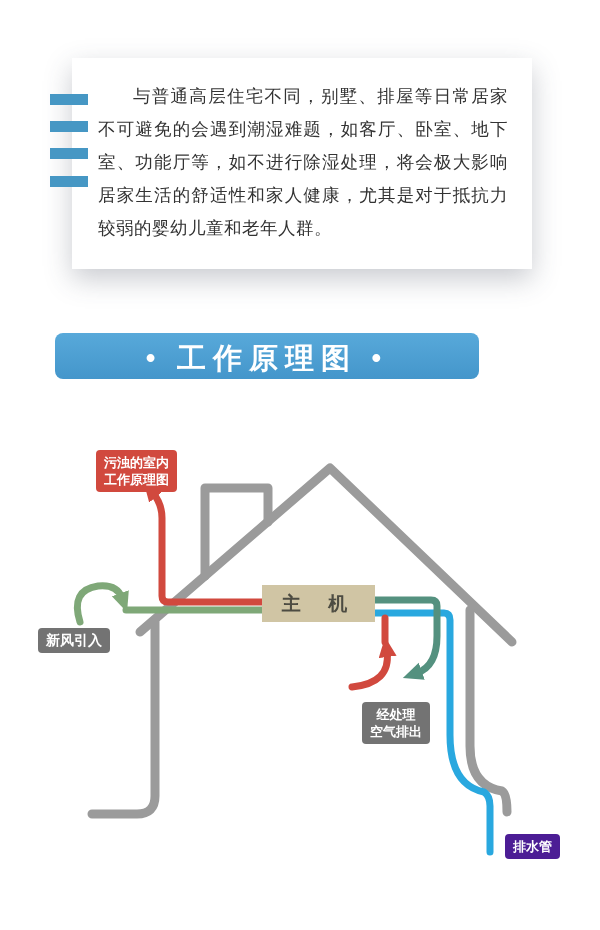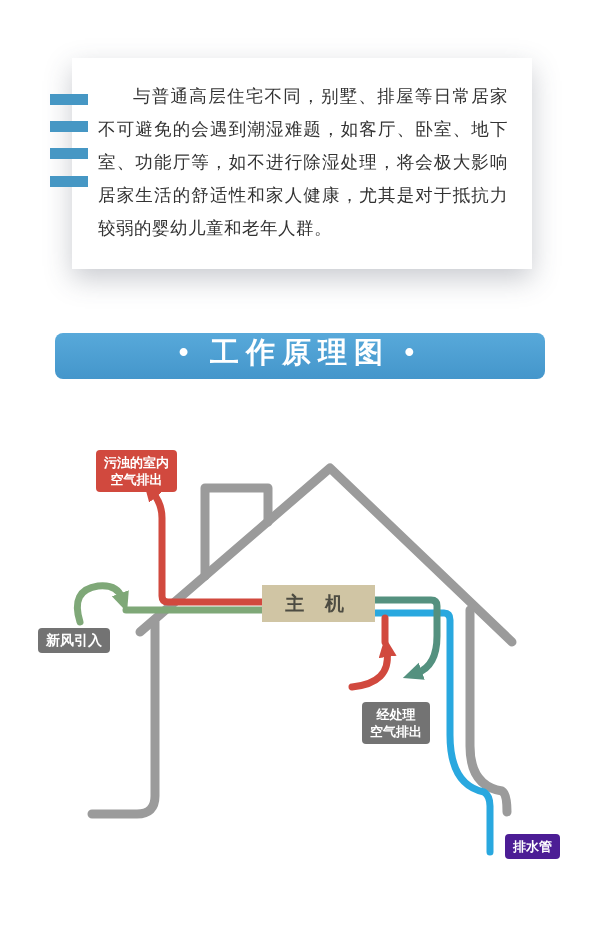--- a/index.html
+++ b/index.html
@@ -14,23 +14,23 @@
     padding:22px 24px 24px 26px;
   }
   .intro-text {
     font-size:17.5px; line-height:33px; color:#333333;
     text-align:justify; text-indent:2em; letter-spacing:0.5px;
   }
   .accent-bar { position:absolute; left:50px; width:38px; height:11px; background:#4697c4; z-index:3; }
 
   
   .banner {
-    position:absolute; left:55px; top:333px; width:490px; height:46px;
+    position:absolute; left:55px; top:333px; width:424px; height:46px;
     background:linear-gradient(#58a9da, #4496cb); border-radius:8px;
-    display:flex; align-items:flex-start; justify-content:center;
+    display:flex; align-items:flex-end; justify-content:center;
   }
   .banner-text { color:#ffffff; font-size:29px; font-weight:bold; letter-spacing:7px; }
 
   
   .diagram { position:absolute; left:0; top:440px; width:600px; height:490px; }
   .diagram svg { position:absolute; left:0; top:0; }
 
   .dlabel {
     position:absolute; color:#ffffff;
     font-family:"Liberation Sans", sans-serif; font-weight:bold;
@@ -39,21 +39,21 @@
   }
   .red-bg   { background:#d1493e; }
   .green-bg { background:#737373; }
   .blue-bg  { background:#4c1d95; }
 
   .main-unit {
     position:absolute; left:262px; top:145px; width:113px; height:37px;
     background:#d0c5a4; color:#4d4c42; z-index:2;
     display:flex; align-items:center; justify-content:center;
     font-size:19px; font-weight:bold; letter-spacing:8px;
-    font-family:Liberation Serif, serif;
+    font-family:Liberation Mono, monospace;
   }
 </style>
 </head>
 <body>
 
 <div class="page">
 
   <div class="intro-card">
     <p class="intro-text">与普通高层住宅不同，别墅、排屋等日常居家不可避免的会遇到潮湿难题，如客厅、卧室、地下室、功能厅等，如不进行除湿处理，将会极大影响居家生活的舒适性和家人健康，尤其是对于抵抗力较弱的婴幼儿童和老年人群。</p>
   </div>
@@ -96,20 +96,20 @@
       <path d="M385 178 L385 202" stroke="#d1493e" stroke-width="7" fill="none" stroke-linecap="round"></path>
       <path d="M352 247 Q391 243 387 212" stroke="#d1493e" stroke-width="7" fill="none" stroke-linecap="round" marker-end="url(#arr-red)"></path>
 
       <path d="M126 170 L268 170" stroke="#7fa878" stroke-width="7" fill="none" stroke-linecap="round"></path>
       <path d="M80 182 Q70 150 98 146 Q117 144 122 158" stroke="#7fa878" stroke-width="7" fill="none" stroke-linecap="round" marker-end="url(#arr-green)"></path>
     </svg>
 
     <div class="main-unit">主 机</div>
 
     <div class="dlabel red-bg" style="left:96px;  top:10px;">污浊的室内
-空气排出</div>
+工作原理图</div>
     <div class="dlabel green-bg" style="left:38px;  top:188px; font-size:14px;">新风引入</div>
     <div class="dlabel green-bg" style="left:362px; top:262px;">经处理
 空气排出</div>
     <div class="dlabel blue-bg" style="left:505px; top:394px;">排水管</div>
   </div>
 
 </div>
 
 </body></html>

